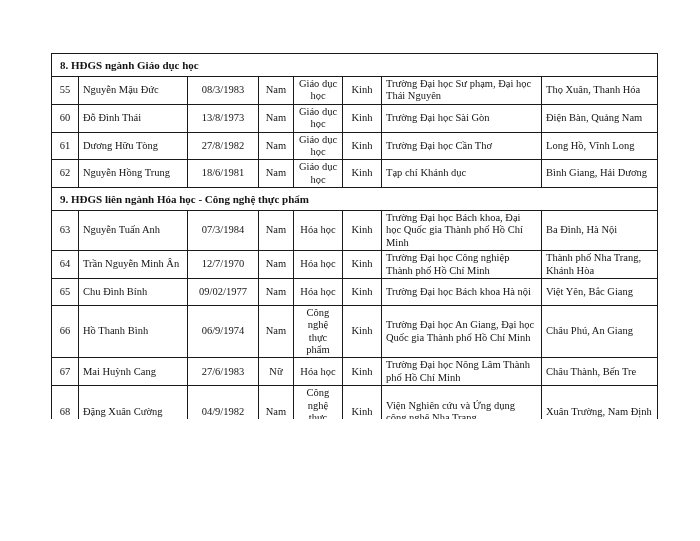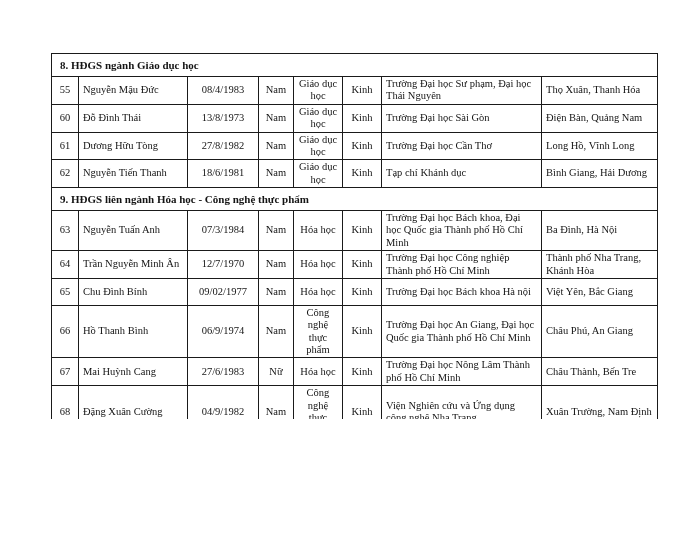--- a/index.html
+++ b/index.html
@@ -67,21 +67,21 @@
       <col style="width:160px">
       <col style="width:116px">
     </colgroup>
     <tbody id="table-body">
         <tr class="section-row">
           <td colspan="8">8. HĐGS ngành Giáo dục học</td>
         </tr>
         <tr>
           <td class="c-center">55</td>
           <td class="c-left">Nguyễn Mậu Đức</td>
-          <td class="c-center">08/4/1983</td>
+          <td class="c-center">08/3/1983</td>
           <td class="c-center">Nam</td>
           <td class="c-center">Giáo dục học</td>
           <td class="c-center">Kinh</td>
           <td class="c-left">Trường Đại học Sư phạm, Đại học Thái Nguyên</td>
           <td class="c-left">Thọ Xuân, Thanh Hóa</td>
         </tr>
         <tr>
           <td class="c-center">60</td>
           <td class="c-left">Đỗ Đình Thái</td>
           <td class="c-center">13/8/1973</td>
@@ -96,21 +96,21 @@
           <td class="c-left">Dương Hữu Tòng</td>
           <td class="c-center">27/8/1982</td>
           <td class="c-center">Nam</td>
           <td class="c-center">Giáo dục học</td>
           <td class="c-center">Kinh</td>
           <td class="c-left">Trường Đại học Cần Thơ</td>
           <td class="c-left">Long Hồ, Vĩnh Long</td>
         </tr>
         <tr>
           <td class="c-center">62</td>
-          <td class="c-left">Nguyễn Tiến Thanh</td>
+          <td class="c-left">Nguyễn Hồng Trung</td>
           <td class="c-center">18/6/1981</td>
           <td class="c-center">Nam</td>
           <td class="c-center">Giáo dục học</td>
           <td class="c-center">Kinh</td>
           <td class="c-left">Tạp chí Khánh dục</td>
           <td class="c-left">Bình Giang, Hải Dương</td>
         </tr>
         <tr class="section-row">
           <td colspan="8">9. HĐGS liên ngành Hóa học - Công nghệ thực phẩm</td>
         </tr>

